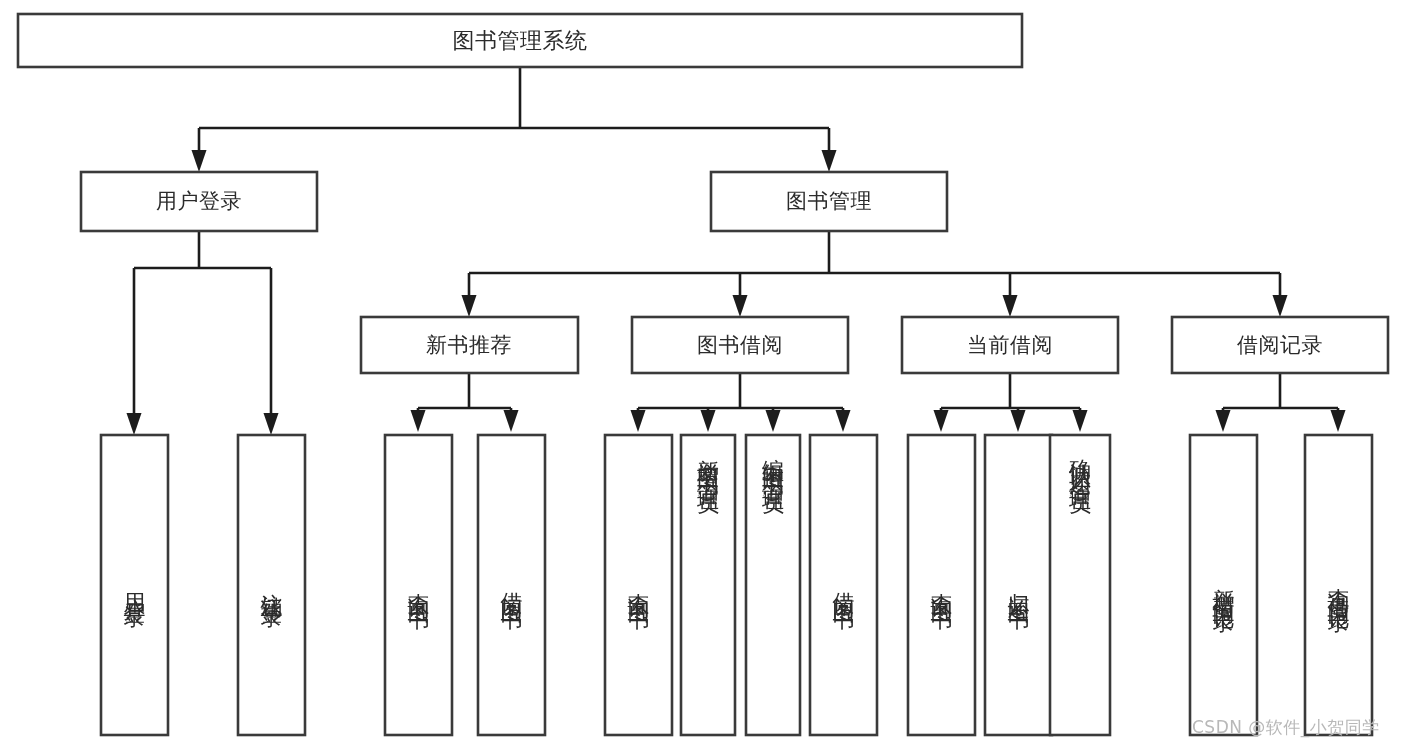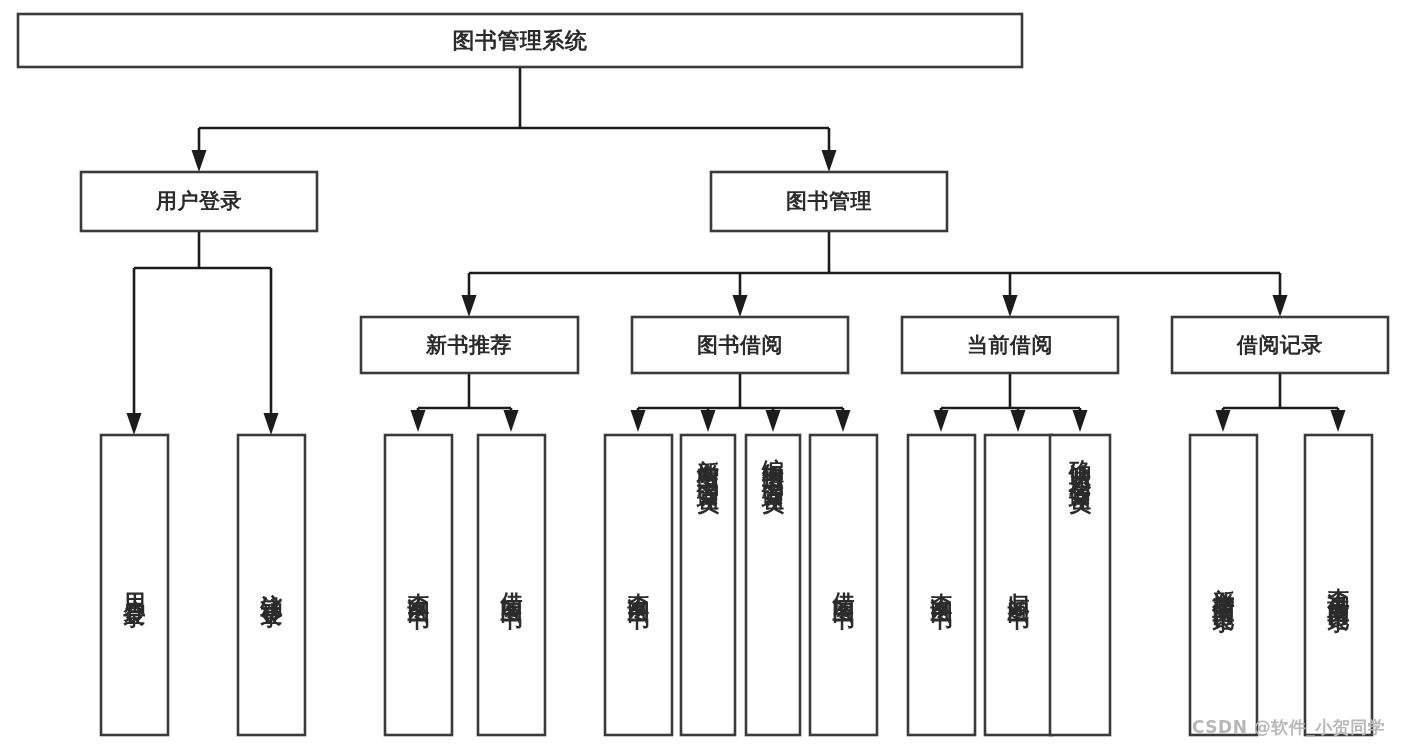--- a/index.html
+++ b/index.html
@@ -12,21 +12,20 @@
     height: 747px;
     font-family: "DejaVu Sans", "Liberation Sans", sans-serif;
     overflow: hidden;
     position: relative;
   }
   #diagram-root {
     position: relative;
     width: 1275px;
     height: 747px;
     background: #ffffff;
-    font-weight: bold;
   }
   svg.diagram-canvas {
     position: absolute;
     left: 0;
     top: 0;
     width: 1405px;
     height: 747px;
     display: block;
   }
   .node-box {

